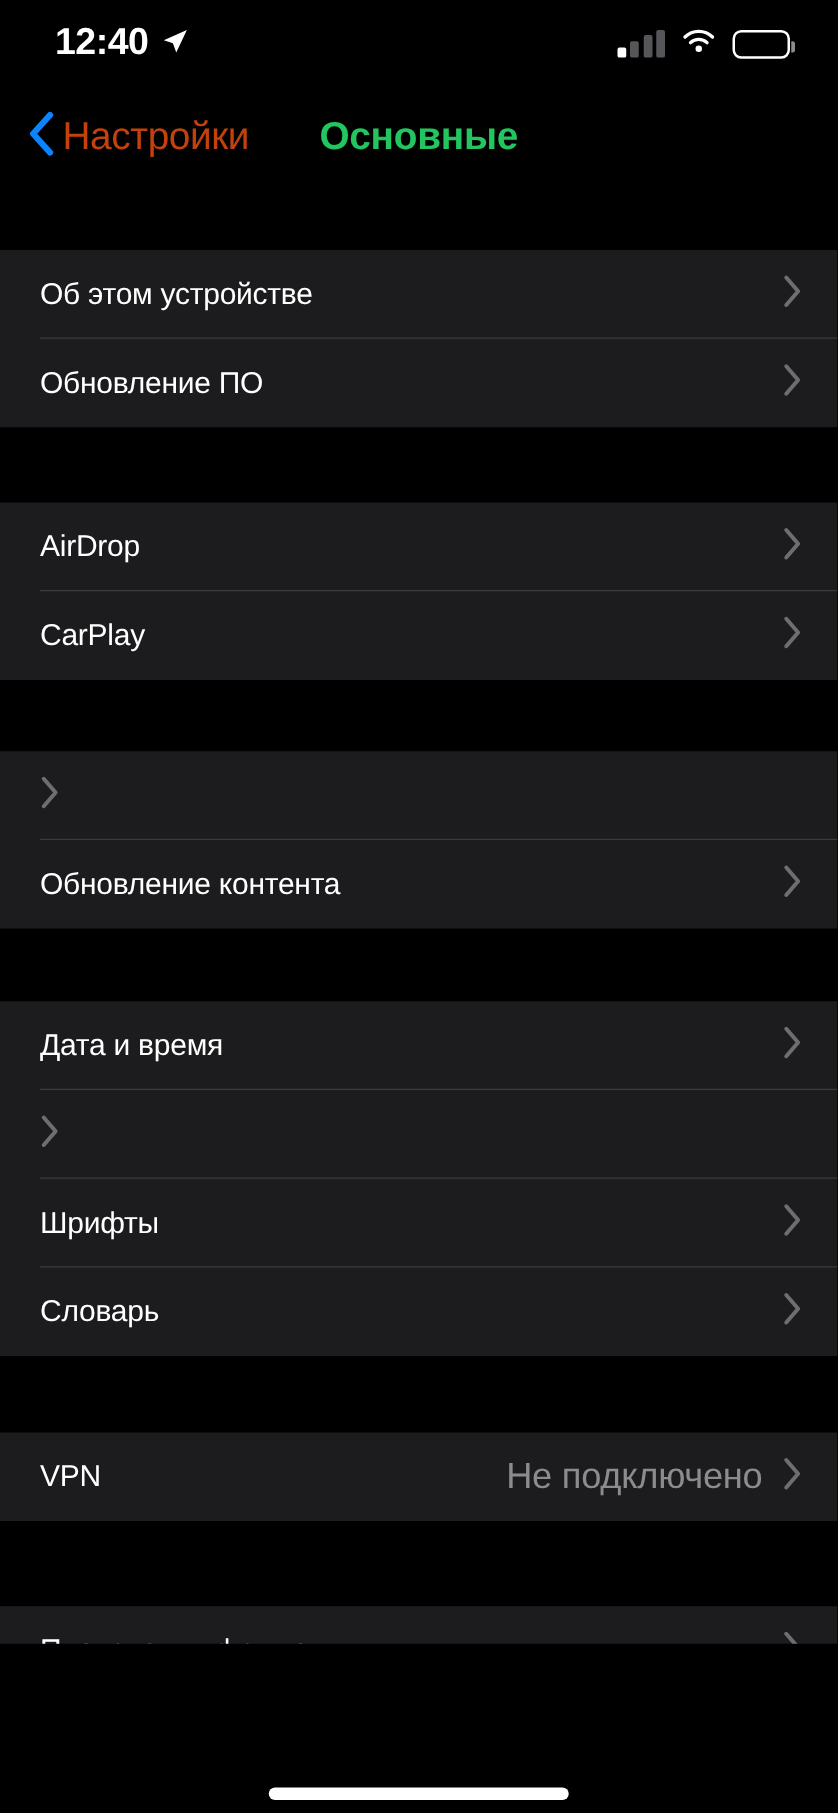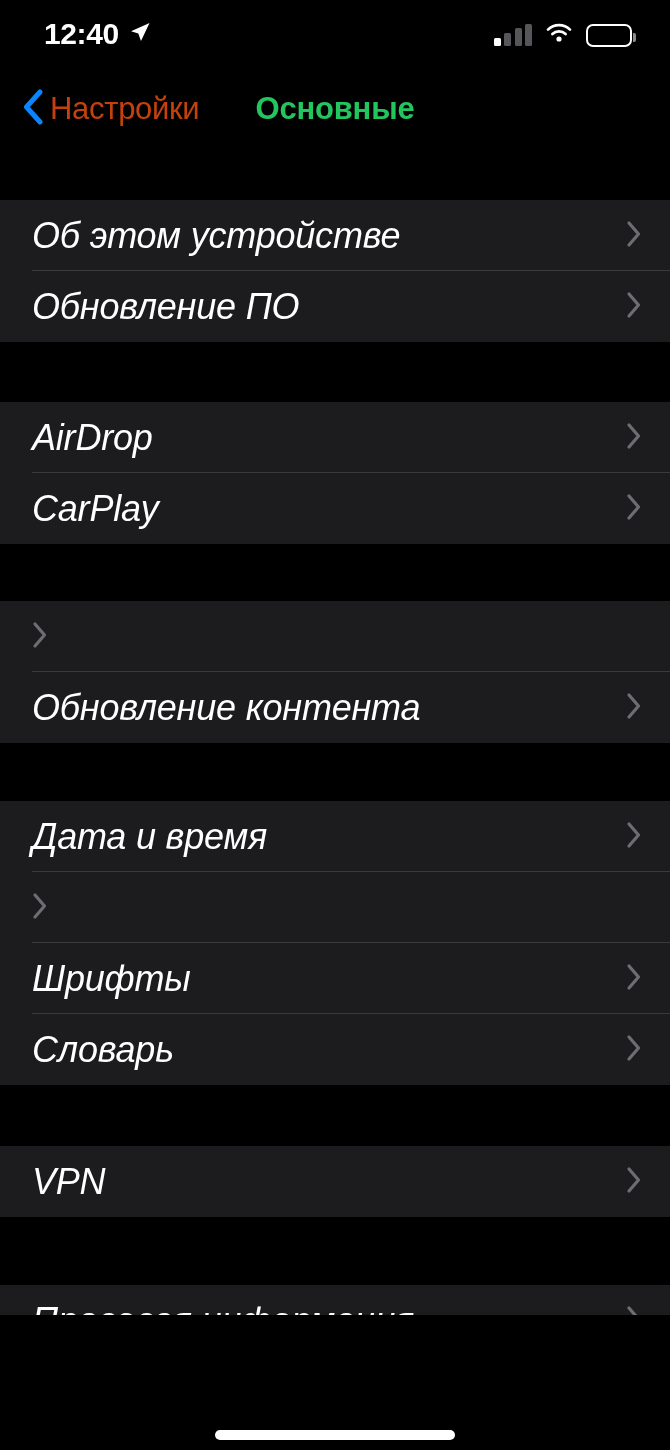--- a/index.html
+++ b/index.html
@@ -16,21 +16,21 @@
     background:#000;
   }
 
   
   #status-bar {
     position:absolute; top:0; left:0;
     width:670px; height:70px;
     display:flex; align-items:center; justify-content:space-between;
     padding:0 38px 0 44px;
   }
-  #status-left { display:flex; align-items:flex-start; gap:9px; }
+  #status-left { display:flex; align-items:flex-end; gap:9px; }
   #clock {
     color:#fff; font-size:30px; font-weight:bold;
     letter-spacing:-0.4px; line-height:1;
     position:relative; top:-1px;
   }
   #location-arrow { display:block; }
   #status-right { display:flex; align-items:center; gap:12px; }
 
   .bars { display:flex; align-items:flex-end; gap:3.5px; height:22px; }
   .bars i { display:block; width:7px; border-radius:1.5px; background:#56565a; }
@@ -78,22 +78,22 @@
   .gap { background:#000; }
   .section { background:#1c1c1e; }
   .row {
     position:relative;
     height:71px;
     display:flex; align-items:center;
     padding-left:32px; padding-right:28px;
     cursor:pointer;
   }
   .row .title {
-    color:#ffffff; font-size:36px; letter-spacing:-0.2px;
-    flex:1 1 auto; white-space:nowrap;font-style:italic;
+    color:#ffffff; font-size:24px; letter-spacing:-0.2px;
+    flex:1 1 auto; white-space:nowrap;
   }
   .row .value {
     color:#8c8c90; font-size:29px; letter-spacing:-0.2px;
     margin-right:16px; white-space:nowrap;
   }
   .row .chev { flex:0 0 auto; display:block; }
   .sep {
     position:absolute; left:32px; right:0; bottom:0;
     height:1px; background:#3a3a3c;
   }
@@ -260,20 +260,21 @@
             </svg>
         </span>
       </div>
     </div>
 
     <div class="gap" style="height:61px"></div>
 
     <div class="section">
       <div class="row">
         <span class="title">VPN</span>
+        <span class="value">Не подключено</span>
         <span class="chev">
           <svg width="16" height="28" viewBox="0 0 16 28">
               <path d="M3 3 L12.5 14 L3 25" stroke="#6d6d72" stroke-width="3.2" fill="none" stroke-linecap="round" stroke-linejoin="round"></path>
             </svg>
         </span>
       </div>
     </div>
 
     <div class="gap" style="height:68px"></div>
 

